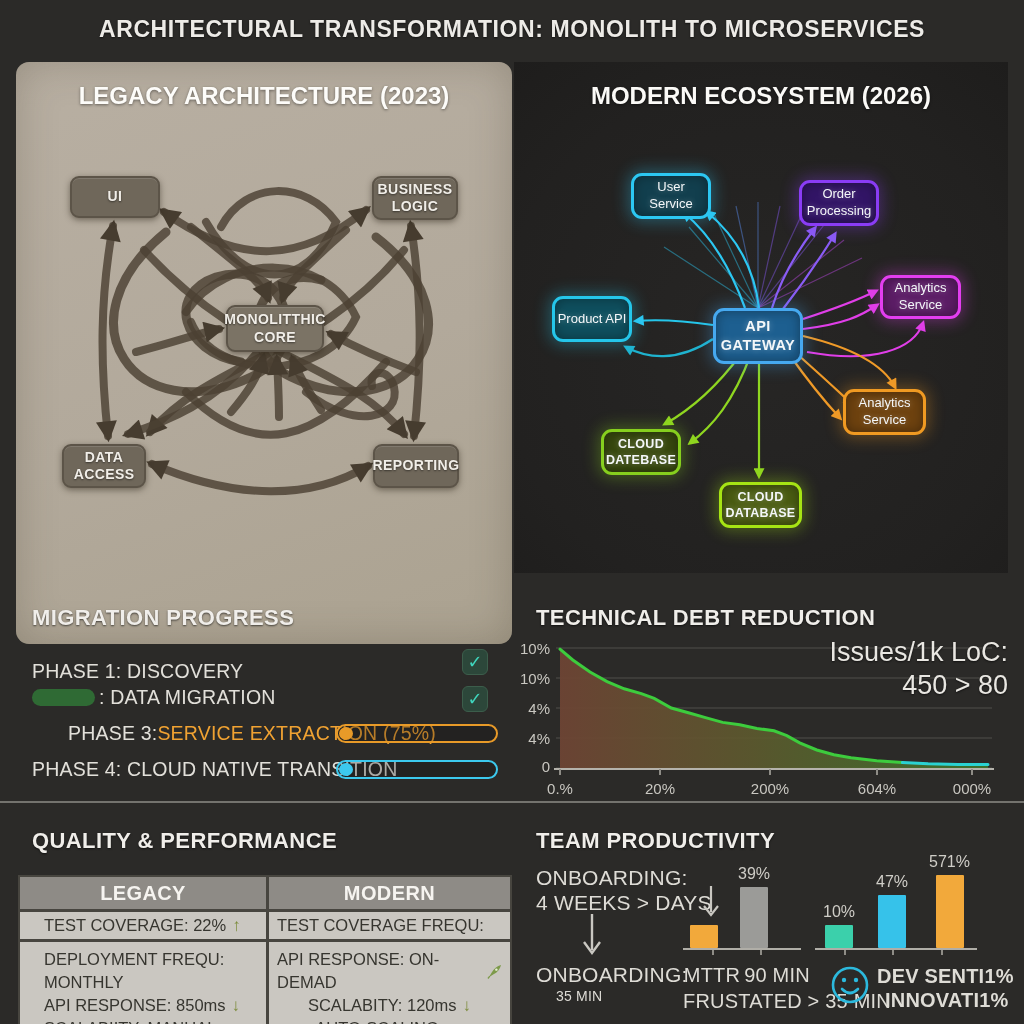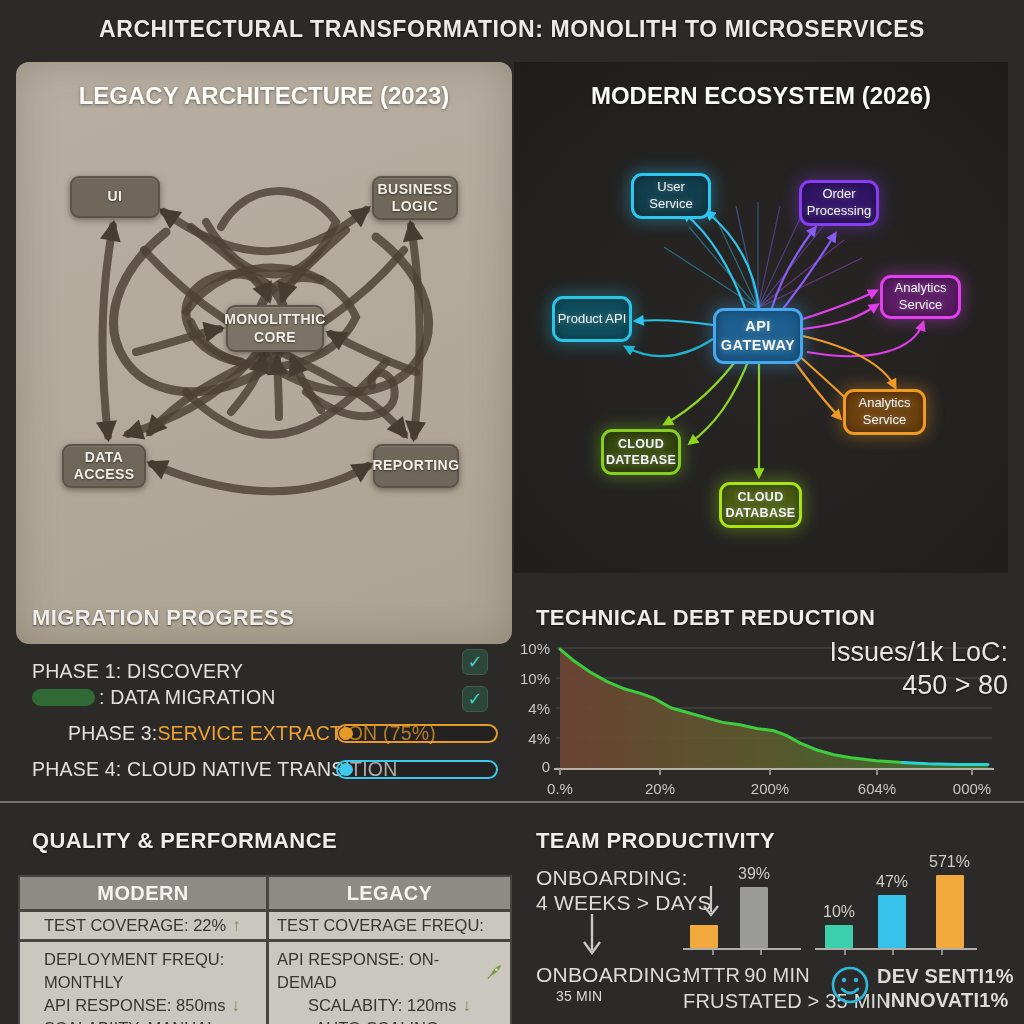--- a/index.html
+++ b/index.html
@@ -287,22 +287,22 @@
     </div>
   <div class="annotation">
     <div>Issues/1k LoC:</div>
     <div>450 &gt; 80</div>
   </div>
 
   <div class="divider" style="top:801px;"></div>
 
   <div class="sec-title" style="left:32px;top:828px;">QUALITY &amp; PERFORMANCE</div>
   <div class="qtable">
+    <div class="qhead">LEGACY</div>
     <div class="qhead">MODERN</div>
-    <div class="qhead">LEGACY</div>
     <div class="qcell align-left" id="cell-r1l">
         <div class="cell-line">
           <span>TEST COVERAGE: 22%</span>
           <span class="icon-arrow">↑</span>
         </div>
       </div>
     <div class="qcell align-center" id="cell-r1m">
         <div class="cell-line">
           <span>TEST COVERAGE FREQU: MONTHLY</span>
         </div>

